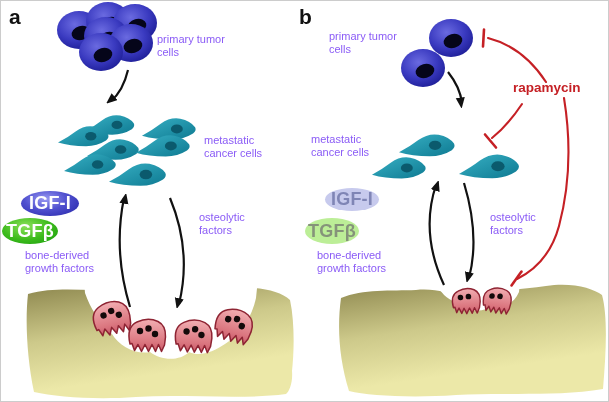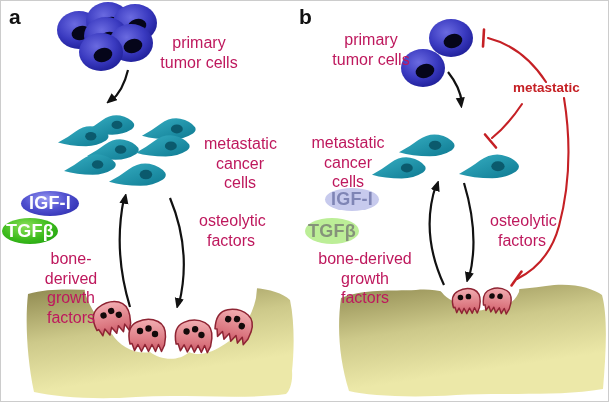--- a/index.html
+++ b/index.html
@@ -3,23 +3,22 @@
 <meta charset="utf-8">
 <style>
   html,body{margin:0;padding:0;background:#ffffff;}
   .figure{
     position:relative;width:609px;height:402px;background:#ffffff;
     font-family:"Liberation Sans",sans-serif;overflow:hidden;
     box-sizing:border-box;border:1px solid #cccccc;
   }
   .figure svg{position:absolute;left:0;top:0;}
   .txt{
-    position:absolute;font-size:16px;line-height:1.22;color:#be185d;
+    position:absolute;font-size:11px;line-height:1.22;color:#8b5cf6;
     white-space:normal;
-    text-align:center;
   }
   .panel-letter{
     position:absolute;font-size:21px;font-weight:bold;color:#111111;
   }
   .badge{
     position:absolute;display:flex;align-items:center;justify-content:center;
     border-radius:50%;font-weight:bold;font-size:18px;letter-spacing:.2px;
   }
   .badge-igf-a{
     left:20px;top:190px;width:58px;height:25px;color:#ffffff;
@@ -166,14 +165,14 @@
   <div class="badge badge-tgf-a">TGFβ</div>
 
   <div class="txt" style="left:328px;top:29px;width:84px;">primary tumor cells</div>
   <div class="txt" style="left:310px;top:132px;width:74px;">metastatic cancer cells</div>
   <div class="txt" style="left:489px;top:210px;width:64px;">osteolytic factors</div>
   <div class="txt" style="left:316px;top:248px;width:96px;">bone-derived growth factors</div>
 
   <div class="badge badge-igf-b">IGF-I</div>
   <div class="badge badge-tgf-b">TGFβ</div>
 
-  <div class="rapamycin">metastatic</div>
+  <div class="rapamycin">rapamycin</div>
 </div>
 
 </body></html>

